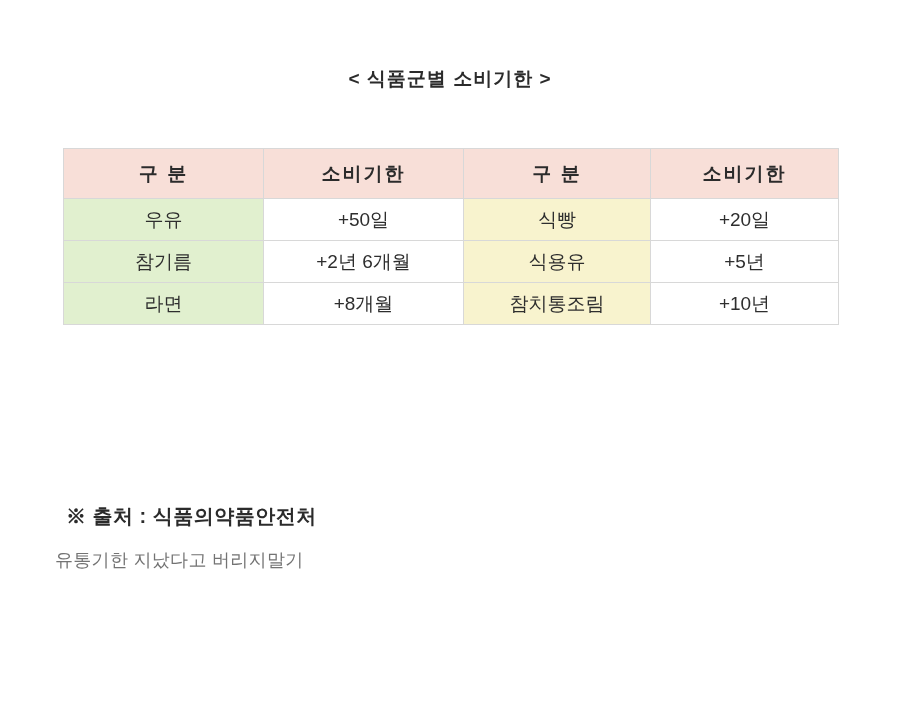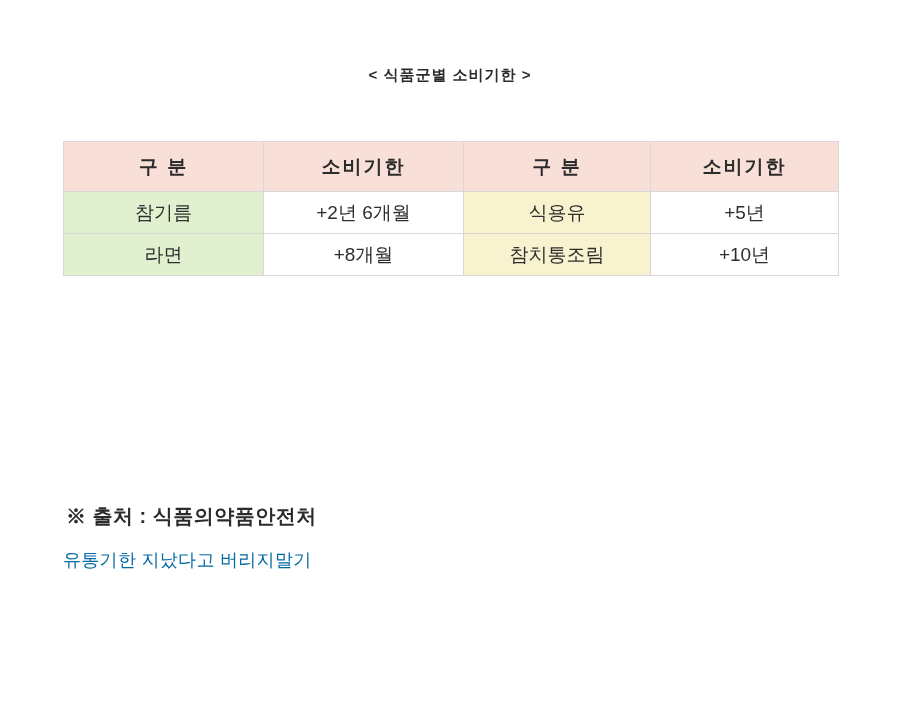--- a/index.html
+++ b/index.html
@@ -19,35 +19,36 @@
     width: 900px;
     height: 727px;
     box-sizing: border-box;
   }
   .doc-title {
     position: absolute;
     top: 66px;
     left: 0;
     width: 900px;
     text-align: center;
-    font-size: 15px;
+    font-size: 19px;
     font-weight: bold;
     letter-spacing: 1px;
     color: #2b2b2b;
   }
   .table-wrap {
     position: absolute;
     top: 141px;
     left: 63px;
     width: 775px;
   }
   table.food-table {
     border-collapse: collapse;
     width: 775px;
     table-layout: fixed;
+    margin-top: 7px;
   }
   table.food-table td, table.food-table th {
     border: 1px solid #d8d8d8;
     height: 42px;
     text-align: center;
     font-size: 19px;
     color: #2e2e2e;
     font-weight: normal;
     padding: 0 4px;
     box-sizing: border-box;
@@ -81,23 +82,22 @@
     font-size: 20px;
     color: #2b2b2b;
     font-weight: bold;
     letter-spacing: 0.5px;
   }
   .caption {
     position: absolute;
     top: 548px;
     left: 55px;
     font-size: 18px;
-    color: #0369a1;
+    color: #737373;
     letter-spacing: 0.3px;
-    margin-left: 8px;
   }
 </style>
 </head>
 <body>
 
 <div class="page">
 
   <div class="doc-title">&lt; 식품군별 소비기한 &gt;</div>
 
   <div class="table-wrap">
@@ -111,20 +111,26 @@
       <thead>
         <tr>
           <th>구 분</th>
           <th>소비기한</th>
           <th>구 분</th>
           <th>소비기한</th>
         </tr>
       </thead>
       <tbody>
         <tr>
+          <td class="cat-green">우유</td>
+          <td class="val">+50일</td>
+          <td class="cat-yellow">식빵</td>
+          <td class="val">+20일</td>
+        </tr>
+        <tr>
           <td class="cat-green">참기름</td>
           <td class="val">+2년 6개월</td>
           <td class="cat-yellow">식용유</td>
           <td class="val">+5년</td>
         </tr>
         <tr>
           <td class="cat-green">라면</td>
           <td class="val">+8개월</td>
           <td class="cat-yellow">참치통조림</td>
           <td class="val">+10년</td>

